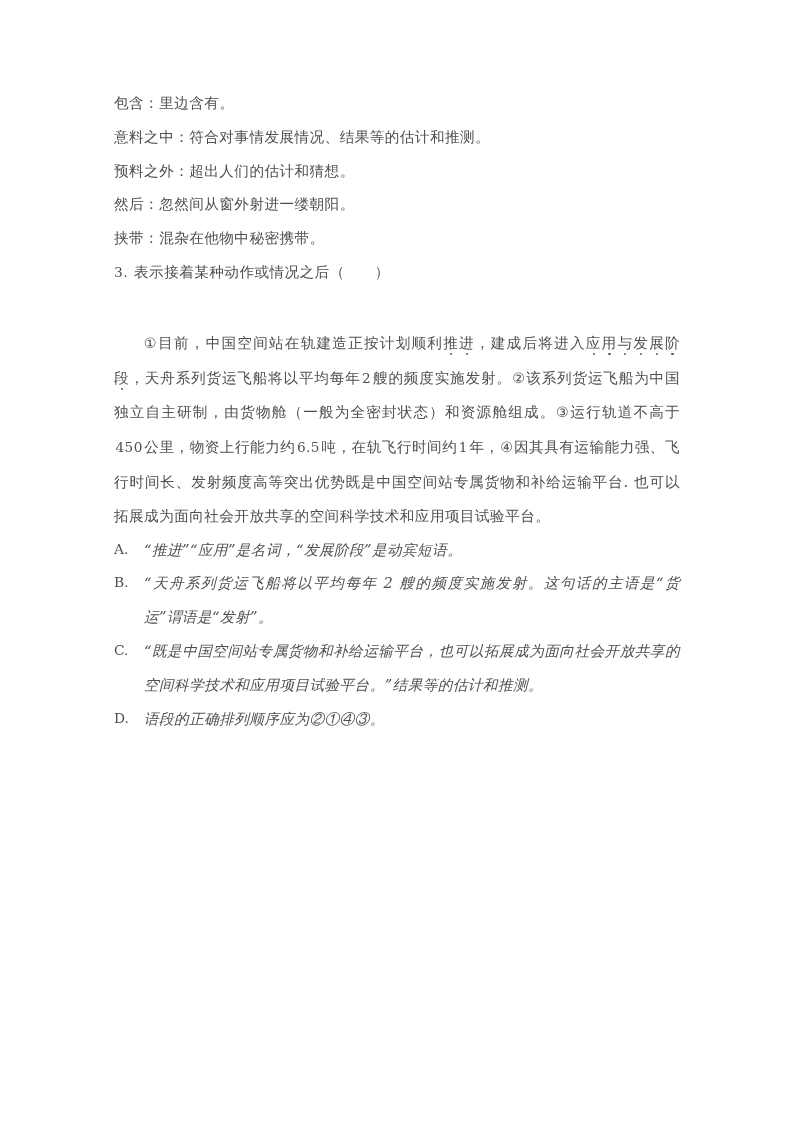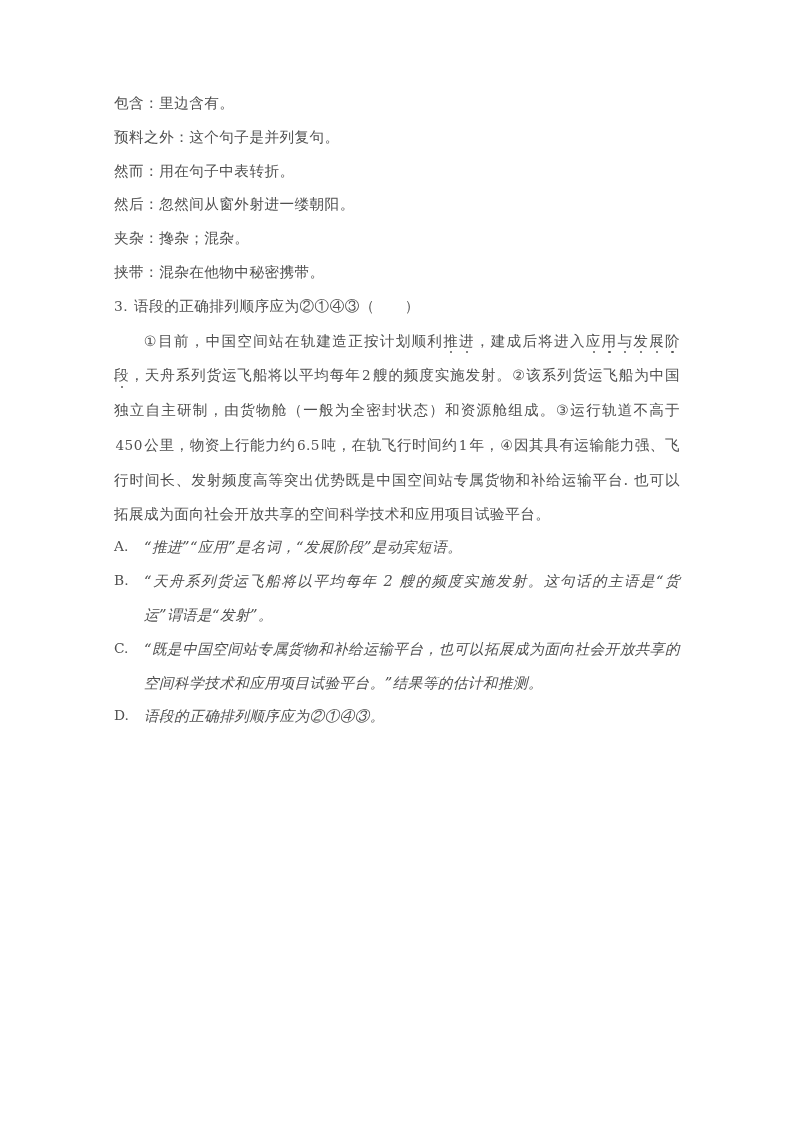--- a/index.html
+++ b/index.html
@@ -39,20 +39,21 @@
     line-height: 33.8px;
     color: #4f4f4f;
     letter-spacing: 0.45px;
     text-align: justify;
     text-justify: inter-ideograph;
     margin: 0;
   }
 
   .indent2 {
     text-indent: 2em;
+    margin-top: 36px;
   }
 
   
   .blank {
     display: inline-block;
     border-bottom: 1px solid #6a6a6a;
     width: 66px;
     height: 0.95em;
     vertical-align: -0.12em;
     margin: 0 1px;
@@ -119,47 +120,44 @@
 <body>
 
 <div id="page">
   <div id="content">
 
     <div class="para">
       <span>包含：里边含有。</span>
     </div>
 
 
+    <div class="para">
+      <span>意料之中：符合对事情发展情况、结果等的估计和推测。</span>
+    </div>
 
     <div class="para">
-      <span>预料之外：这个句子是并列复句。</span>
+      <span>预料之外：超出人们的估计和猜想。</span>
     </div>
 
 
-    <div class="para">
-      <span>然而：用在句子中表转折。</span>
-    </div>
 
     <div class="para">
       <span>然后：忽然间从窗外射进一缕朝阳。</span>
     </div>
 
 
-    <div class="para">
-      <span>夹杂：搀杂；混杂。</span>
-    </div>
 
     <div class="para">
       <span>挟带：混杂在他物中秘密携带。</span>
     </div>
 
 
 
     <div class="para">
-      <span class="qnum">3.</span><span>语段的正确排列顺序应为②①④③（　　）</span>
+      <span class="qnum">3.</span><span>表示接着某种动作或情况之后（　　）</span>
     </div>
 
     <div class="para indent2" id="passage"><span class="circnum">①</span><span>目前，中国空间站在轨建造正按计划顺利</span><span><span class="emph">推</span><span class="emph">进</span></span><span>，建成后将进入</span><span><span class="emph">应</span><span class="emph">用</span><span class="emph">与</span><span class="emph">发</span><span class="emph">展</span><span class="emph">阶</span><span class="emph">段</span></span><span>，天舟系列货运飞船将以平均每年</span><span class="num">2</span><span>艘的频度实施发射。</span><span class="circnum">②</span><span>该系列货运飞船为中国独立自主研制，由货物舱（一般为全密封状态）和资源舱组成。</span><span class="circnum">③</span><span>运行轨道不高于</span><span class="num">450</span><span>公里，物资上行能力约</span><span class="num">6.5</span><span>吨，在轨飞行时间约</span><span class="num">1</span><span>年，</span><span class="circnum">④</span><span>因其具有运输能力强、飞行时间长、发射频度高等突出优势既是中国空间站专属货物和补给运输平台. 也可以拓展成为面向社会开放共享的空间科学技术和应用项目试验平台。</span></div>
 
     <div class="option">
       <span class="olabel">A.</span>
       <span class="obody">“推进”“应用”是名词，“发展阶段”是动宾短语。</span>
     </div>
 
     <div class="option">

